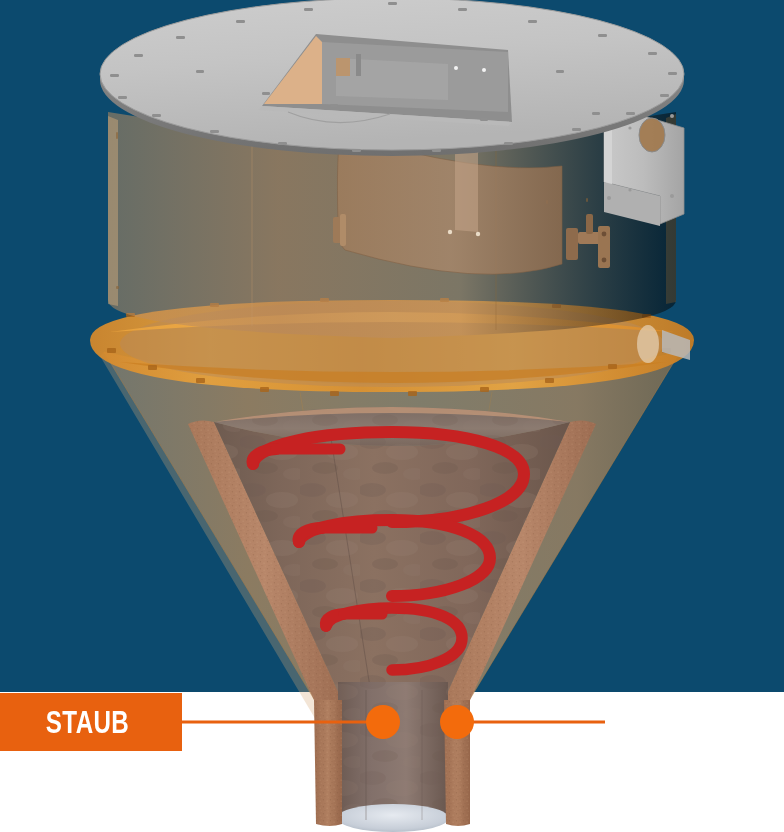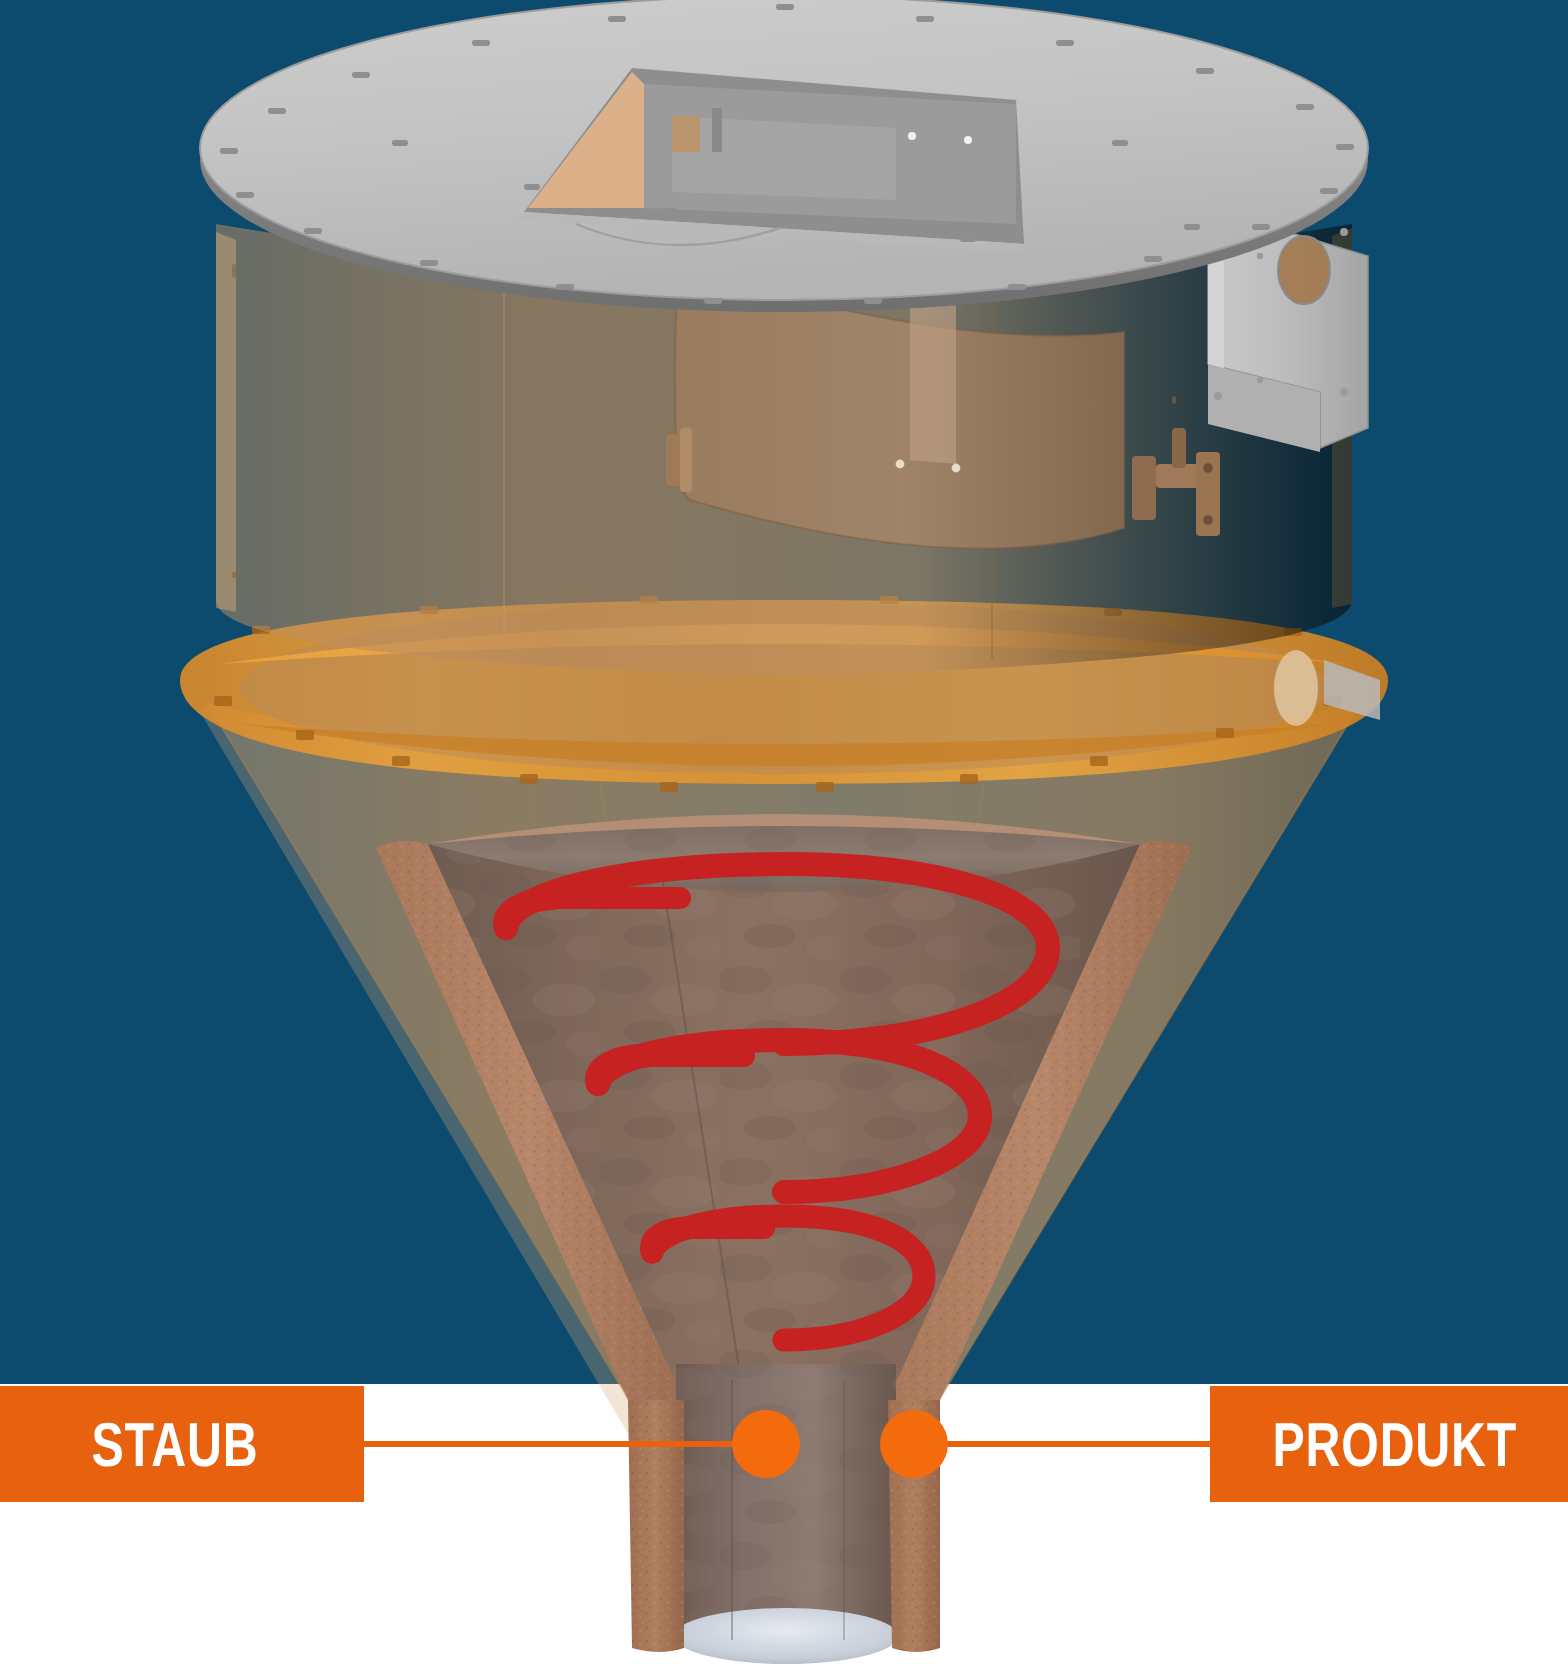--- a/index.html
+++ b/index.html
@@ -487,17 +487,14 @@
       <line x1="605" y1="722" x2="457" y2="722" stroke="#e8610f" stroke-width="3"></line>
       <circle cx="383" cy="722" r="17" fill="#f36b0c"></circle>
       <circle cx="457" cy="722" r="17" fill="#f36b0c"></circle>
     </g>
   </svg>
 
   <div class="callout" id="callout-staub">
     <span class="callout-label">STAUB</span>
   </div>
 
-  <div class="callout" id="callout-produkt">
-    <span class="callout-label">PRODUKT</span>
-  </div>
 
 </div>
 
 </body></html>

